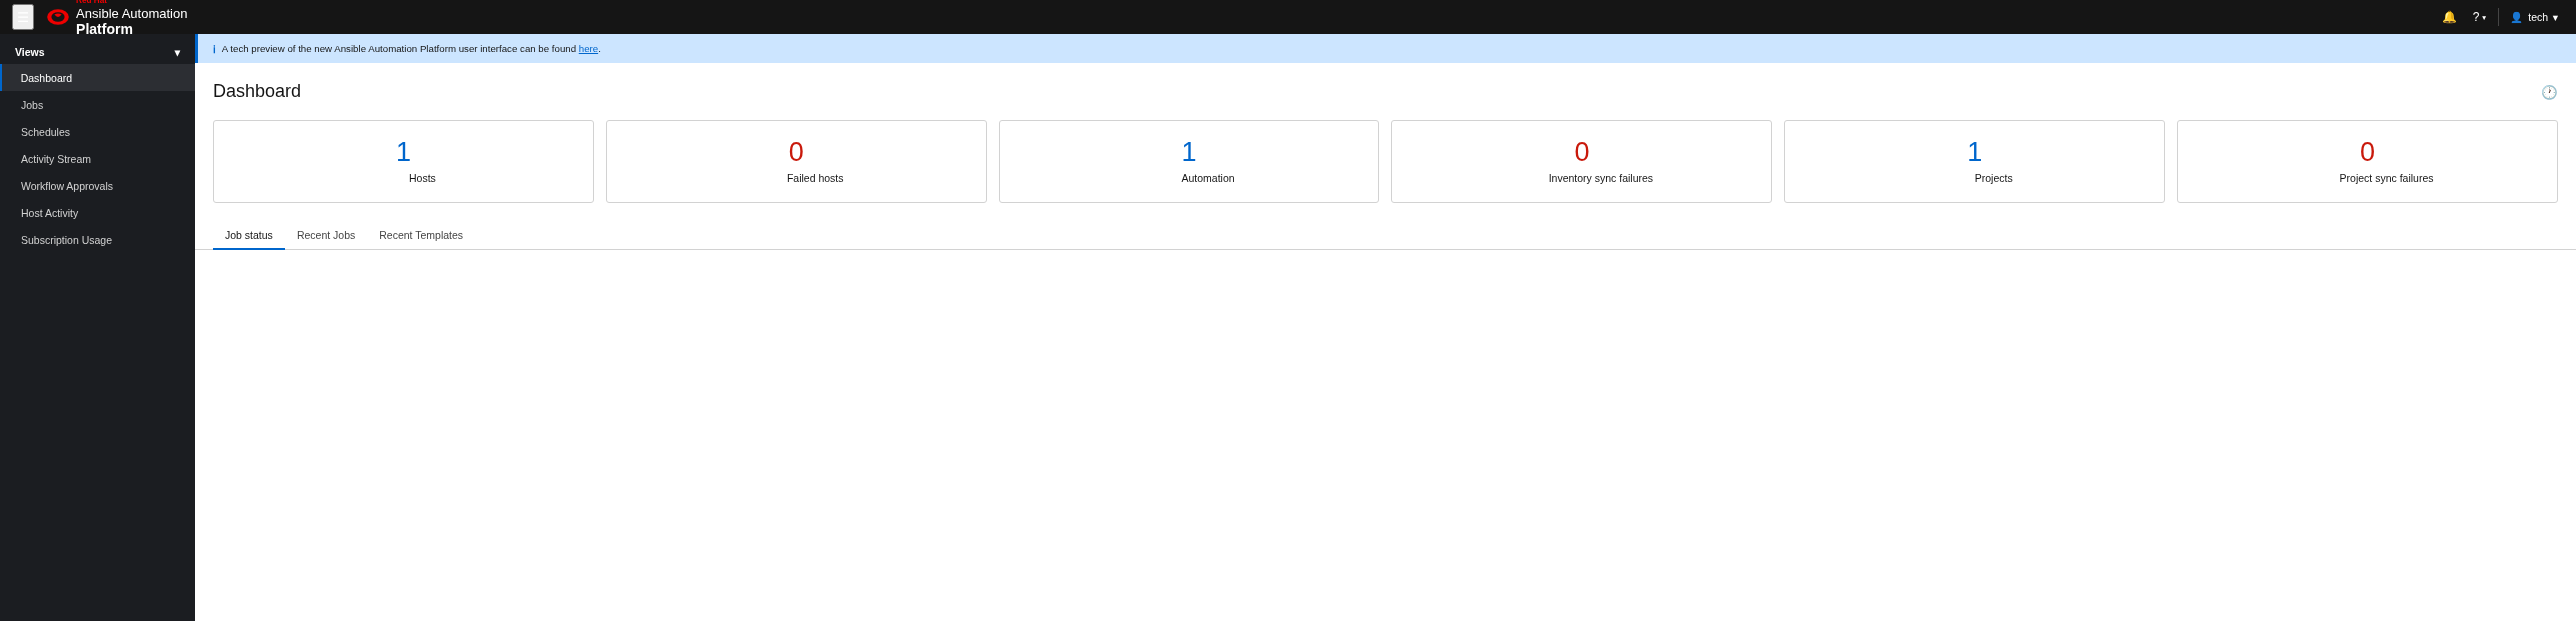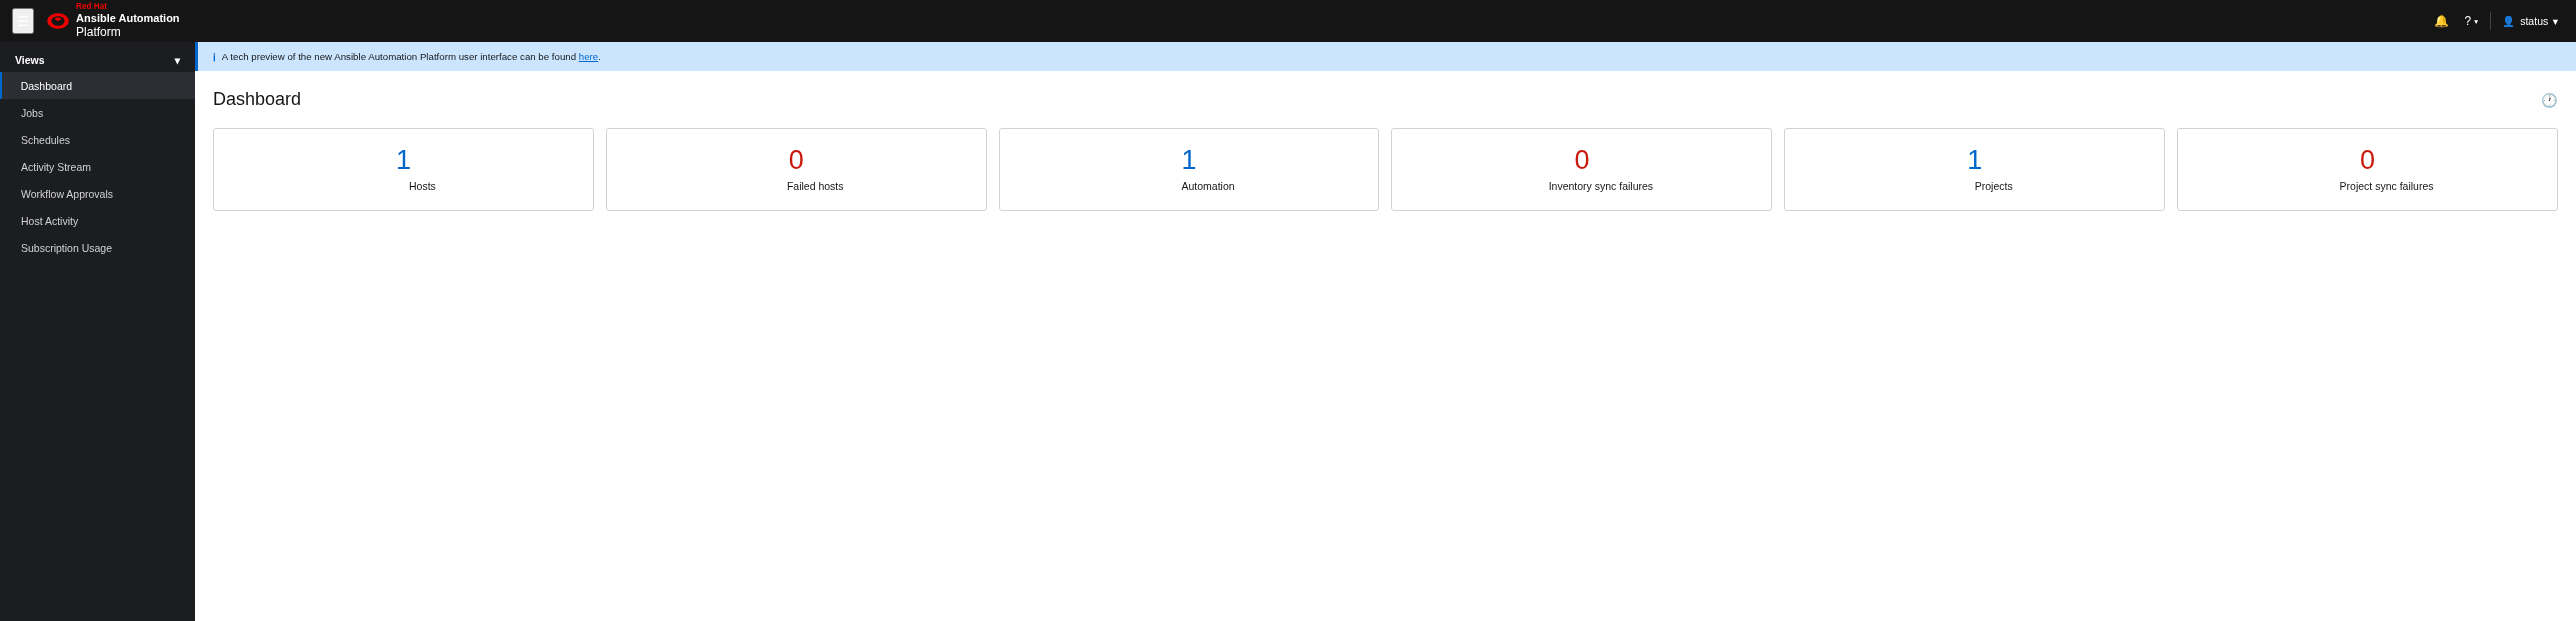--- a/index.html
+++ b/index.html
@@ -15,21 +15,21 @@
       display: flex;
       flex-direction: column;
       height: 100vh;
       overflow: hidden;
     }
 
     
     .navbar {
       background: #151515;
       color: #fff;
-      height: 42px;
+      height: 34px;
       display: flex;
       align-items: center;
       justify-content: space-between;
       padding: 0 12px;
       flex-shrink: 0;
       z-index: 100;
     }
 
     .navbar-left {
       display: flex;
@@ -66,29 +66,29 @@
       line-height: 1.2;
     }
 
     .brand-text .line1 {
       font-size: 8.2px;
       color: #ee0000;
       font-weight: 600;
     }
 
     .brand-text .line2 {
-      font-size: 11px;
+      font-size: 13px;
+      color: #fff;
+      font-weight: 400;
+    }
+
+    .brand-text .line3 {
+      font-size: 14px;
       color: #fff;
       font-weight: 700;
-    }
-
-    .brand-text .line3 {
-      font-size: 12px;
-      color: #fff;
-      font-weight: 400;
     }
 
     .navbar-right {
       display: flex;
       align-items: center;
       gap: 3px;
     }
 
     .nav-icon-btn {
       color: #fff;
@@ -320,21 +320,21 @@
     <button class="nav-icon-btn">
       <span>🔔</span>
     </button>
     <button class="nav-icon-btn">
       <span>?</span>
       <span class="caret">▾</span>
     </button>
     <div class="nav-divider"></div>
     <button class="user-btn">
       <span>👤</span>
-      <span>status</span>
+      <span>tech</span>
       <span>▾</span>
     </button>
   </div>
 </nav>
 
 <div class="main-layout">
 
   <aside class="sidebar">
     <div class="sidebar-section-header">
       <span>Views</span>
@@ -407,17 +407,22 @@
           <div class="stat-label">Projects</div>
         </div>
 
         <div class="stat-card">
           <div class="stat-value red">0</div>
           <div class="stat-label">Project sync failures</div>
         </div>
 
       </div>
 
+      <div class="tabs-row">
+        <div class="tab active">Job status</div>
+        <div class="tab">Recent Jobs</div>
+        <div class="tab">Recent Templates</div>
+      </div>
 
     </div>
   </div>
 </div>
 
 
 </body></html>

